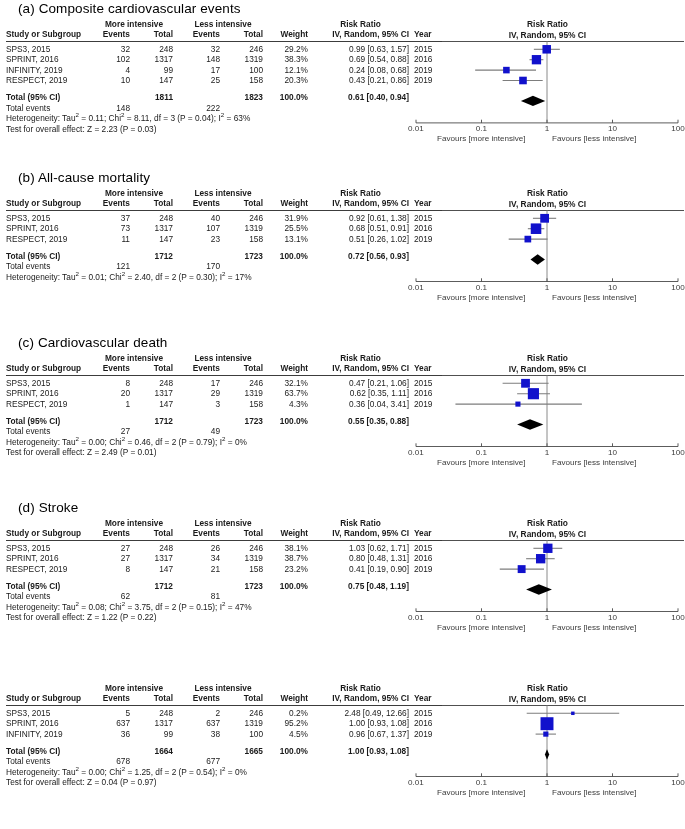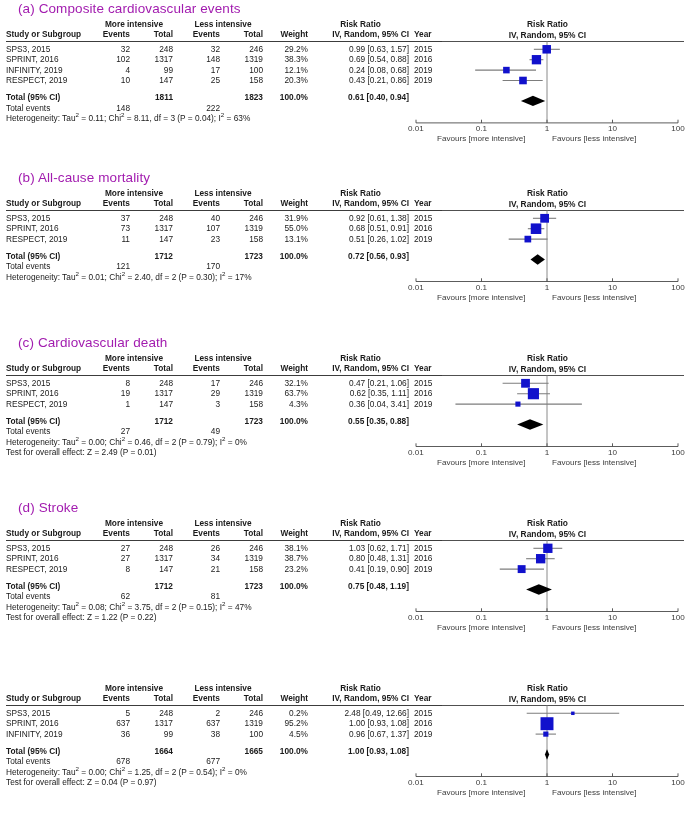--- a/index.html
+++ b/index.html
@@ -18,21 +18,21 @@
 
   .panel { position: relative; width: 685px; height: 165px; }
   .panel.first { height: 160px; }
   .panel.last { height: 174px; }
 
   .panel-title {
     position: absolute;
     left: 18px;
     font-size: 13.5px;
     font-weight: 400;
-    color: #a21caf;
+    color: #000000;
     letter-spacing: 0.1px;
     white-space: nowrap;
   }
 
   
   .tbl {
     position: absolute;
     left: 6px;
     font-size: 8.3px;
     font-weight: bold;
@@ -191,20 +191,23 @@
             <td class="c-e1">148</td>
             <td class="c-t1"></td>
             <td class="c-e2">222</td>
             <td class="c-t2"></td>
             <td class="c-w"></td>
             <td class="c-ci"></td>
             <td class="c-yr"></td>
           </tr>
           <tr class="row-note">
             <td colspan="8" class="note">Heterogeneity: Tau<sup>2</sup> = 0.11; Chi<sup>2</sup> = 8.11, df = 3 (P = 0.04); I<sup>2</sup> = 63%</td>
+          </tr>
+          <tr class="row-note">
+            <td colspan="8" class="note">Test for overall effect: Z = 2.23 (P = 0.03)</td>
           </tr>
         </tbody>
       </table>
       <svg class="plot" width="685" height="162">
         <line x1="410" y1="41.5" x2="684" y2="41.5" stroke="#3c3c3c" stroke-width="0.9"></line>
         <line x1="547" y1="41.5" x2="547" y2="122.9" stroke="#8a8a8a" stroke-width="1"></line>
         <line x1="533.8568059892096" y1="49.3" x2="559.8314272328048" y2="49.3" stroke="#7d7d7d" stroke-width="1.1"></line>
         <rect x="542.4582170045738" y="45.04411175843431" width="8.511776483131369" height="8.511776483131369" fill="#1111cc"></rect>
         <line x1="529.4717912684044" y1="59.699999999999996" x2="543.363615025836" y2="59.699999999999996" stroke="#7d7d7d" stroke-width="1.1"></line>
         <rect x="531.78837876015" y="55.043763316859774" width="9.312473366280447" height="9.312473366280447" fill="#1111cc"></rect>
@@ -261,21 +264,21 @@
             <td class="c-w">31.9%</td>
             <td class="c-ci">0.92 [0.61, 1.38]</td>
             <td class="c-yr">2015</td>
           </tr>
           <tr class="row-data">
             <td class="c-study">SPRINT, 2016</td>
             <td class="c-e1">73</td>
             <td class="c-t1">1317</td>
             <td class="c-e2">107</td>
             <td class="c-t2">1319</td>
-            <td class="c-w">55.0%</td>
+            <td class="c-w">25.5%</td>
             <td class="c-ci">0.68 [0.51, 0.91]</td>
             <td class="c-yr">2016</td>
           </tr>
           <tr class="row-data">
             <td class="c-study">RESPECT, 2019</td>
             <td class="c-e1">11</td>
             <td class="c-t1">147</td>
             <td class="c-e2">23</td>
             <td class="c-t2">158</td>
             <td class="c-w">13.1%</td>
@@ -364,21 +367,21 @@
             <td class="c-e1">8</td>
             <td class="c-t1">248</td>
             <td class="c-e2">17</td>
             <td class="c-t2">246</td>
             <td class="c-w">32.1%</td>
             <td class="c-ci">0.47 [0.21, 1.06]</td>
             <td class="c-yr">2015</td>
           </tr>
           <tr class="row-data">
             <td class="c-study">SPRINT, 2016</td>
-            <td class="c-e1">19</td>
+            <td class="c-e1">20</td>
             <td class="c-t1">1317</td>
             <td class="c-e2">29</td>
             <td class="c-t2">1319</td>
             <td class="c-w">63.7%</td>
             <td class="c-ci">0.62 [0.35, 1.11]</td>
             <td class="c-yr">2016</td>
           </tr>
           <tr class="row-data">
             <td class="c-study">RESPECT, 2019</td>
             <td class="c-e1">1</td>

